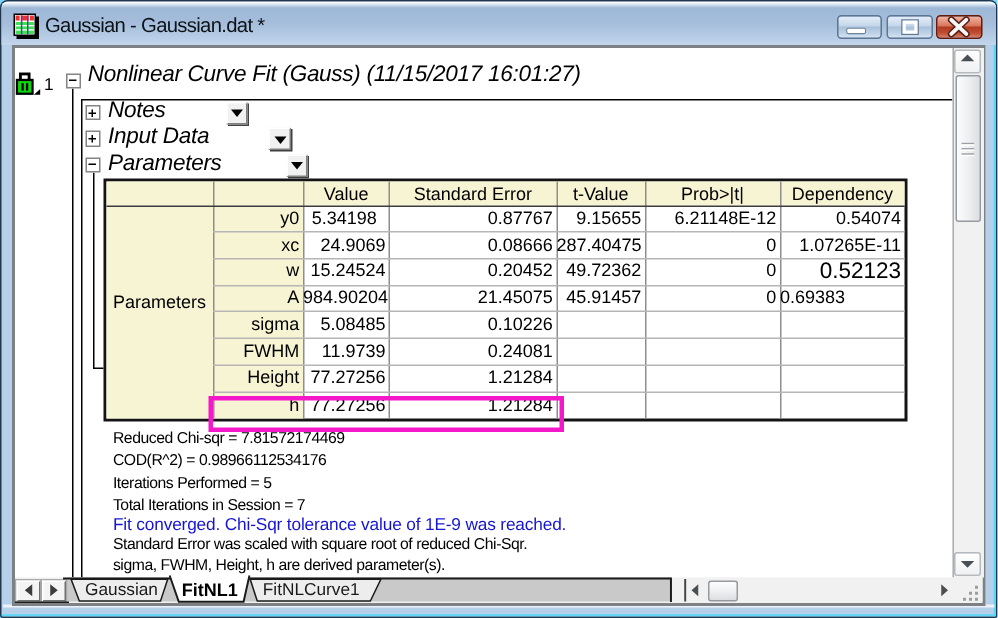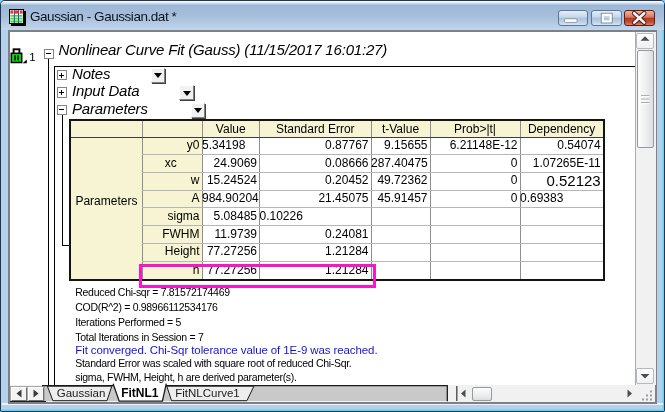--- a/index.html
+++ b/index.html
@@ -98,46 +98,46 @@
   <div style="position:absolute;left:141.5px;top:225.0px;width:461.70000000000005px;height:1px;background:#b6b6b6"></div>
   <div style="position:absolute;left:141.5px;top:242.7px;width:461.70000000000005px;height:1px;background:#b6b6b6"></div>
   <div style="position:absolute;left:141.5px;top:260.5px;width:461.70000000000005px;height:1px;background:#b6b6b6"></div>
   <div style="position:absolute;left:202px;top:120.6px;width:57.5px;height:30px;line-height:16.400000000000006px;text-align:center;font-size:12px">Value</div>
   <div style="position:absolute;left:259.5px;top:120.6px;width:111.5px;height:16.400000000000006px;line-height:16.400000000000006px;text-align:center;font-size:12px">Standard Error</div>
   <div style="position:absolute;left:371px;top:120.6px;width:59px;height:16.400000000000006px;line-height:16.400000000000006px;text-align:center;font-size:12px">t-Value</div>
   <div style="position:absolute;left:430px;top:120.6px;width:90px;height:16.400000000000006px;line-height:16.400000000000006px;text-align:center;font-size:12px">Prob&gt;|t|</div>
   <div style="position:absolute;left:520px;top:120.6px;width:83.20000000000005px;height:16.400000000000006px;line-height:16.400000000000006px;text-align:center;font-size:12px">Dependency</div>
   <div style="position:absolute;left:70.8px;top:137px;width:71.2px;height:142px;line-height:128px;text-align:center;font-size:12px">Parameters</div>
   <div style="position:absolute;left:142px;top:137px;width:57.5px;height:17.69999999999999px;line-height:17.69999999999999px;text-align:right;font-size:12px;white-space:nowrap">y0</div>
-  <div style="position:absolute;left:202px;top:137px;width:55.0px;height:28px;line-height:17.69999999999999px;text-align:left;font-size:12px;white-space:nowrap">5.34198</div>
+  <div style="position:absolute;left:202px;top:137px;width:55.0px;height:28px;line-height:17.69999999999999px;text-align:center;font-size:12px;white-space:nowrap">5.34198</div>
   <div style="position:absolute;left:259.5px;top:137px;width:109.0px;height:17.69999999999999px;line-height:17.69999999999999px;text-align:right;font-size:12px;white-space:nowrap">0.87767</div>
   <div style="position:absolute;left:371px;top:137px;width:56.5px;height:17.69999999999999px;line-height:17.69999999999999px;text-align:right;font-size:12px;white-space:nowrap">9.15655</div>
   <div style="position:absolute;left:430px;top:137px;width:87.5px;height:17.69999999999999px;line-height:17.69999999999999px;text-align:right;font-size:12px;white-space:nowrap">6.21148E-12</div>
   <div style="position:absolute;left:520px;top:137px;width:80.70000000000005px;height:17.69999999999999px;line-height:17.69999999999999px;text-align:right;font-size:12px;white-space:nowrap">0.54074</div>
-  <div style="position:absolute;left:142px;top:154.7px;width:57.5px;height:17.700000000000017px;line-height:17.700000000000017px;text-align:center;font-size:12px;white-space:nowrap">xc</div>
+  <div style="position:absolute;left:142px;top:154.7px;width:57.5px;height:17.700000000000017px;line-height:17.700000000000017px;text-align:right;font-size:12px;white-space:nowrap">xc</div>
   <div style="position:absolute;left:202px;top:154.7px;width:55.0px;height:17.700000000000017px;line-height:17.700000000000017px;text-align:right;font-size:12px;white-space:nowrap">24.9069</div>
   <div style="position:absolute;left:259.5px;top:154.7px;width:109.0px;height:17.700000000000017px;line-height:17.700000000000017px;text-align:right;font-size:12px;white-space:nowrap">0.08666</div>
   <div style="position:absolute;left:371px;top:154.7px;width:56.5px;height:17.700000000000017px;line-height:17.700000000000017px;text-align:right;font-size:12px;white-space:nowrap">287.40475</div>
   <div style="position:absolute;left:430px;top:154.7px;width:87.5px;height:17.700000000000017px;line-height:17.700000000000017px;text-align:right;font-size:12px;white-space:nowrap">0</div>
   <div style="position:absolute;left:520px;top:154.7px;width:80.70000000000005px;height:17.700000000000017px;line-height:17.700000000000017px;text-align:right;font-size:12px;white-space:nowrap">1.07265E-11</div>
   <div style="position:absolute;left:142px;top:172.4px;width:57.5px;height:17.69999999999999px;line-height:17.69999999999999px;text-align:right;font-size:12px;white-space:nowrap">w</div>
   <div style="position:absolute;left:202px;top:172.4px;width:55.0px;height:17.69999999999999px;line-height:17.69999999999999px;text-align:right;font-size:12px;white-space:nowrap">15.24524</div>
   <div style="position:absolute;left:259.5px;top:172.4px;width:109.0px;height:17.69999999999999px;line-height:17.69999999999999px;text-align:right;font-size:12px;white-space:nowrap">0.20452</div>
   <div style="position:absolute;left:371px;top:172.4px;width:56.5px;height:17.69999999999999px;line-height:17.69999999999999px;text-align:right;font-size:12px;white-space:nowrap">49.72362</div>
   <div style="position:absolute;left:430px;top:172.4px;width:87.5px;height:17.69999999999999px;line-height:17.69999999999999px;text-align:right;font-size:12px;white-space:nowrap">0</div>
   <div style="position:absolute;left:520px;top:172.4px;width:80.70000000000005px;height:17.69999999999999px;line-height:17.69999999999999px;text-align:right;font-size:15px;white-space:nowrap">0.52123</div>
   <div style="position:absolute;left:142px;top:190.1px;width:57.5px;height:17.700000000000017px;line-height:17.700000000000017px;text-align:right;font-size:12px;white-space:nowrap">A</div>
   <div style="position:absolute;left:202px;top:190.1px;width:55.0px;height:17.700000000000017px;line-height:17.700000000000017px;text-align:right;font-size:12px;white-space:nowrap">984.90204</div>
   <div style="position:absolute;left:259.5px;top:190.1px;width:109.0px;height:17.700000000000017px;line-height:17.700000000000017px;text-align:right;font-size:12px;white-space:nowrap">21.45075</div>
   <div style="position:absolute;left:371px;top:190.1px;width:56.5px;height:17.700000000000017px;line-height:17.700000000000017px;text-align:right;font-size:12px;white-space:nowrap">45.91457</div>
   <div style="position:absolute;left:430px;top:190.1px;width:87.5px;height:17.700000000000017px;line-height:17.700000000000017px;text-align:right;font-size:12px;white-space:nowrap">0</div>
   <div style="position:absolute;left:520px;top:190.1px;width:80.70000000000005px;height:17.700000000000017px;line-height:17.700000000000017px;text-align:left;font-size:12px;white-space:nowrap">0.69383</div>
   <div style="position:absolute;left:142px;top:207.8px;width:57.5px;height:17.69999999999999px;line-height:17.69999999999999px;text-align:right;font-size:12px;white-space:nowrap">sigma</div>
   <div style="position:absolute;left:202px;top:207.8px;width:55.0px;height:17.69999999999999px;line-height:17.69999999999999px;text-align:right;font-size:12px;white-space:nowrap">5.08485</div>
-  <div style="position:absolute;left:259.5px;top:207.8px;width:109.0px;height:17.69999999999999px;line-height:17.69999999999999px;text-align:left;font-size:12px;white-space:nowrap">0.10226</div>
+  <div style="position:absolute;left:259.5px;top:207.8px;width:109.0px;height:17.69999999999999px;line-height:17.69999999999999px;text-align:right;font-size:12px;white-space:nowrap">0.10226</div>
   <div style="position:absolute;left:142px;top:225.5px;width:57.5px;height:17.69999999999999px;line-height:17.69999999999999px;text-align:right;font-size:12px;white-space:nowrap">FWHM</div>
   <div style="position:absolute;left:202px;top:225.5px;width:55.0px;height:17.69999999999999px;line-height:17.69999999999999px;text-align:right;font-size:12px;white-space:nowrap">11.9739</div>
   <div style="position:absolute;left:259.5px;top:225.5px;width:109.0px;height:17.69999999999999px;line-height:17.69999999999999px;text-align:right;font-size:12px;white-space:nowrap">0.24081</div>
   <div style="position:absolute;left:142px;top:243.2px;width:57.5px;height:17.80000000000001px;line-height:17.80000000000001px;text-align:right;font-size:12px;white-space:nowrap">Height</div>
   <div style="position:absolute;left:202px;top:243.2px;width:55.0px;height:17.80000000000001px;line-height:17.80000000000001px;text-align:right;font-size:12px;white-space:nowrap">77.27256</div>
   <div style="position:absolute;left:259.5px;top:243.2px;width:109.0px;height:17.80000000000001px;line-height:17.80000000000001px;text-align:right;font-size:12px;white-space:nowrap">1.21284</div>
   <div style="position:absolute;left:142px;top:261px;width:57.5px;height:18px;line-height:18px;text-align:right;font-size:12px;white-space:nowrap">h</div>
   <div style="position:absolute;left:202px;top:261px;width:55.0px;height:18px;line-height:18px;text-align:right;font-size:12px;white-space:nowrap">77.27256</div>
   <div style="position:absolute;left:259.5px;top:261px;width:109.0px;height:18px;line-height:18px;text-align:right;font-size:12px;white-space:nowrap">1.21284</div>
 

